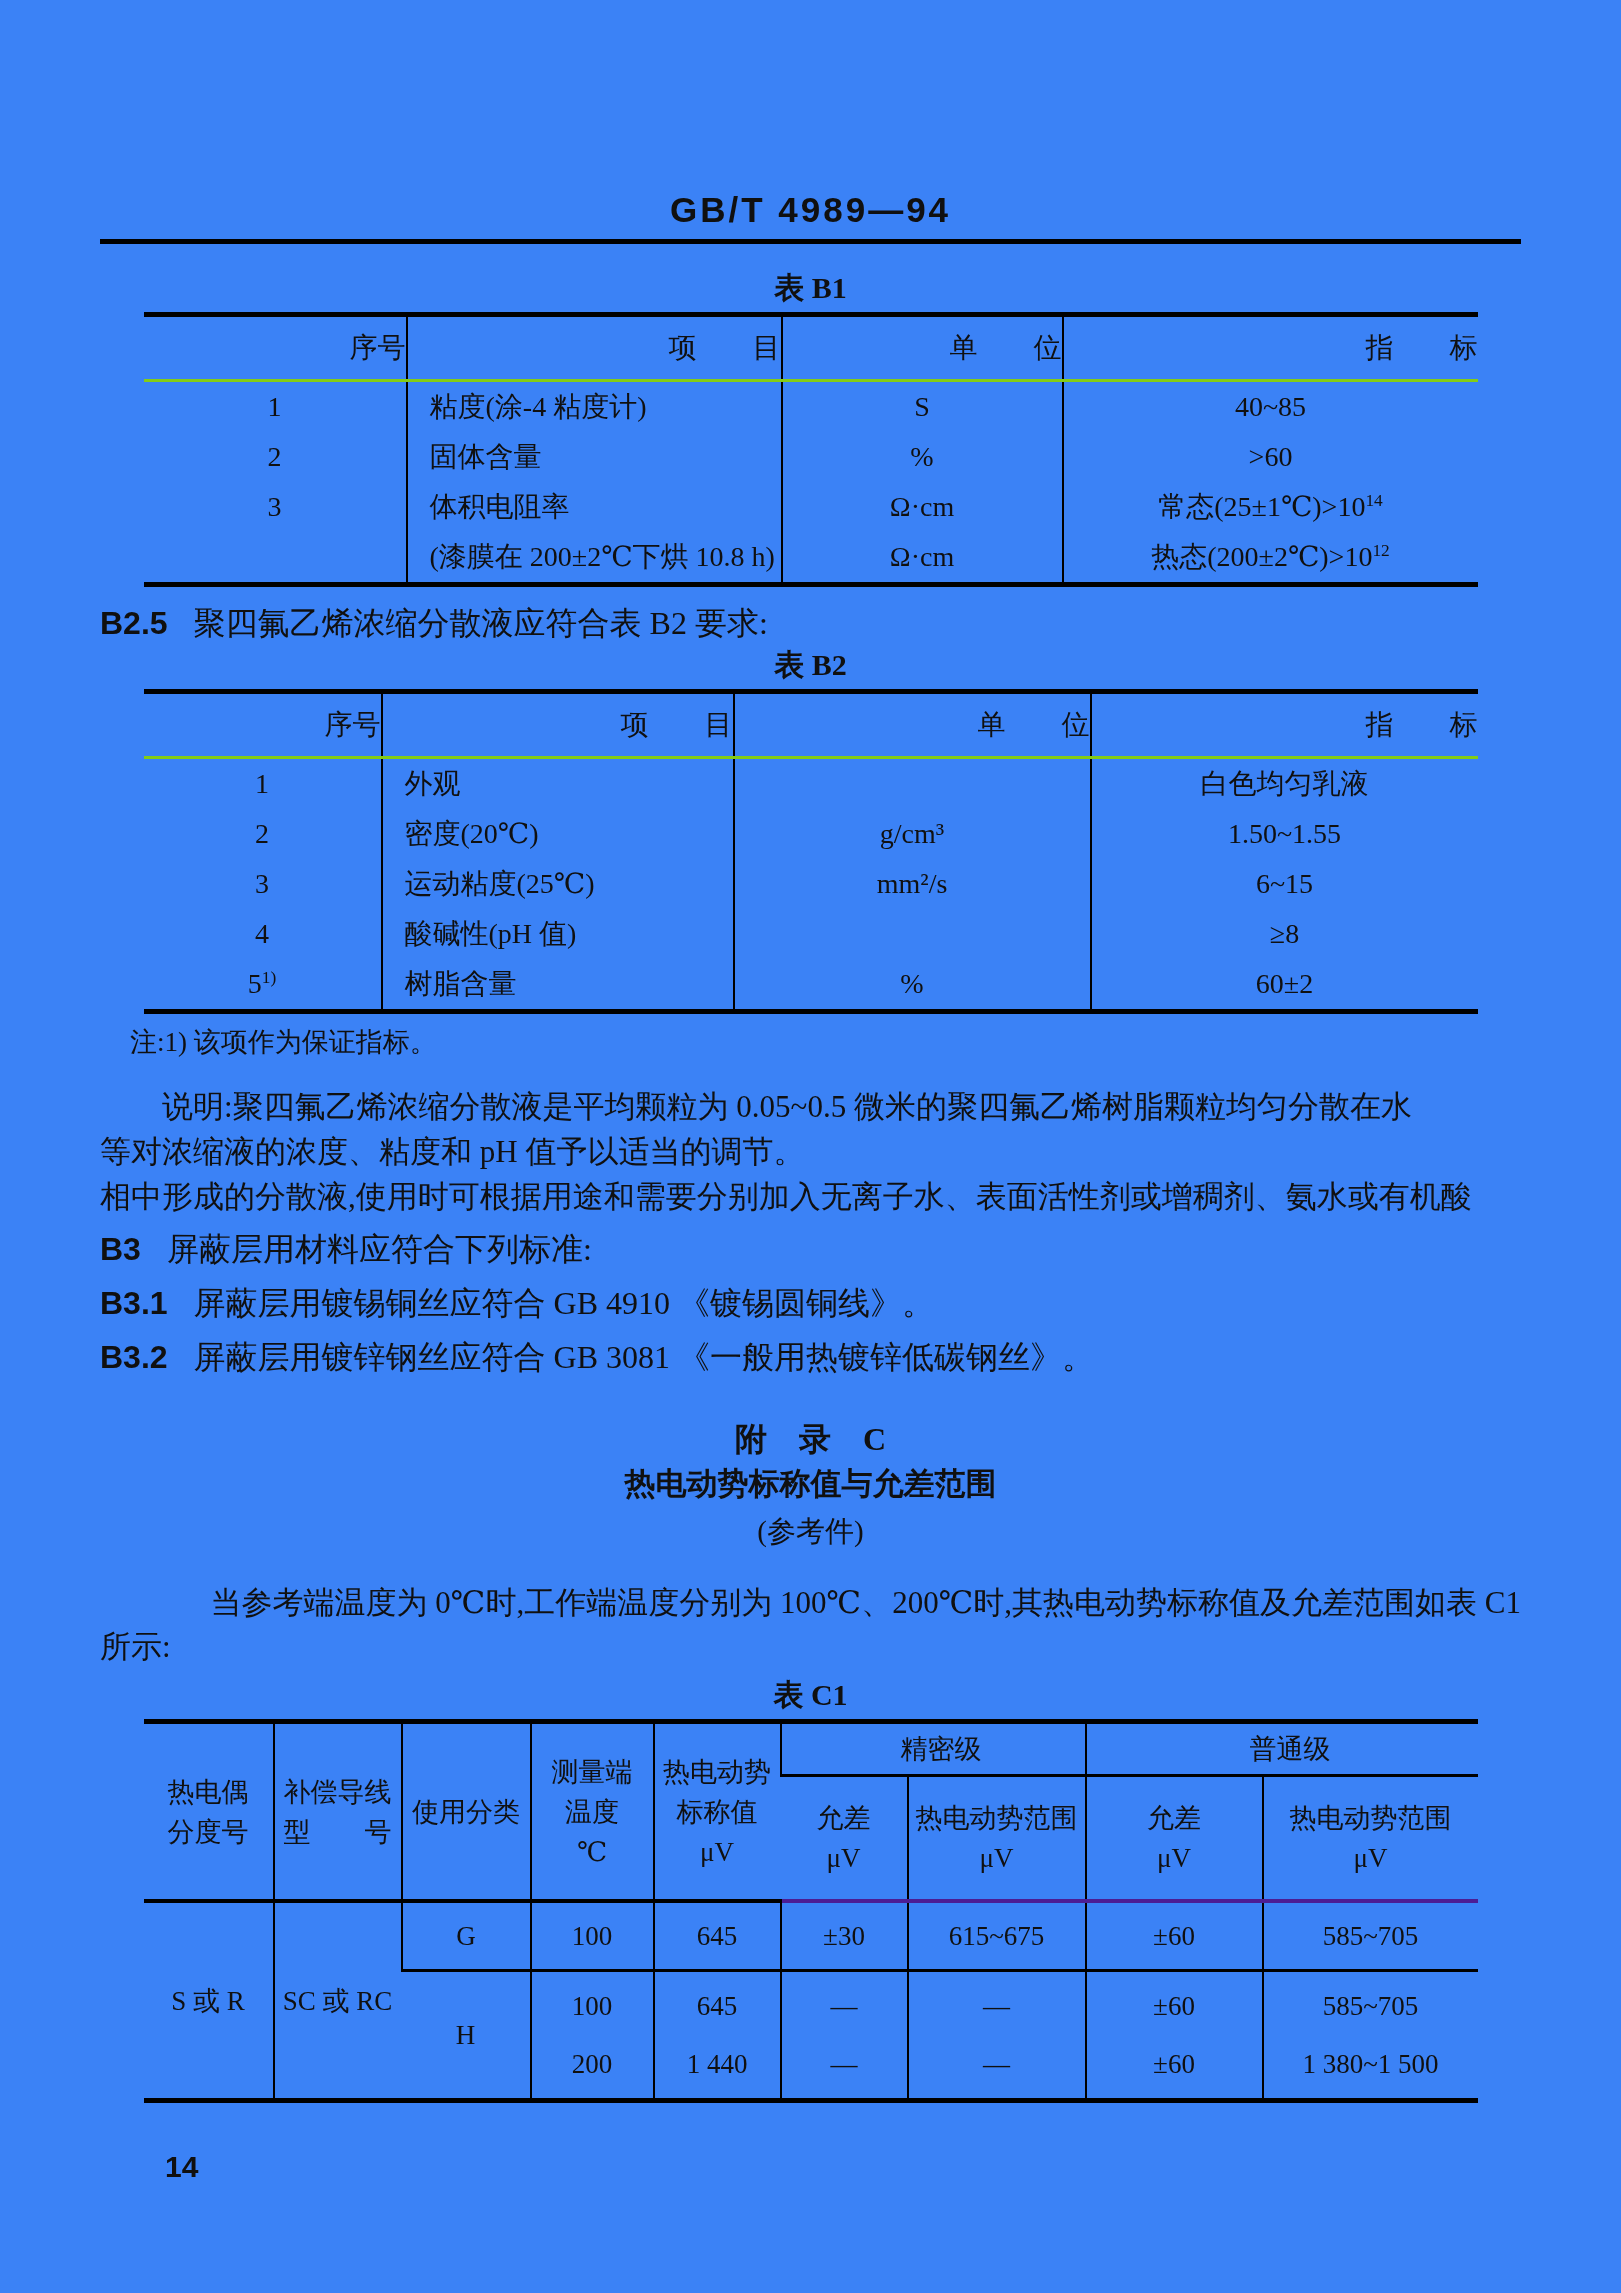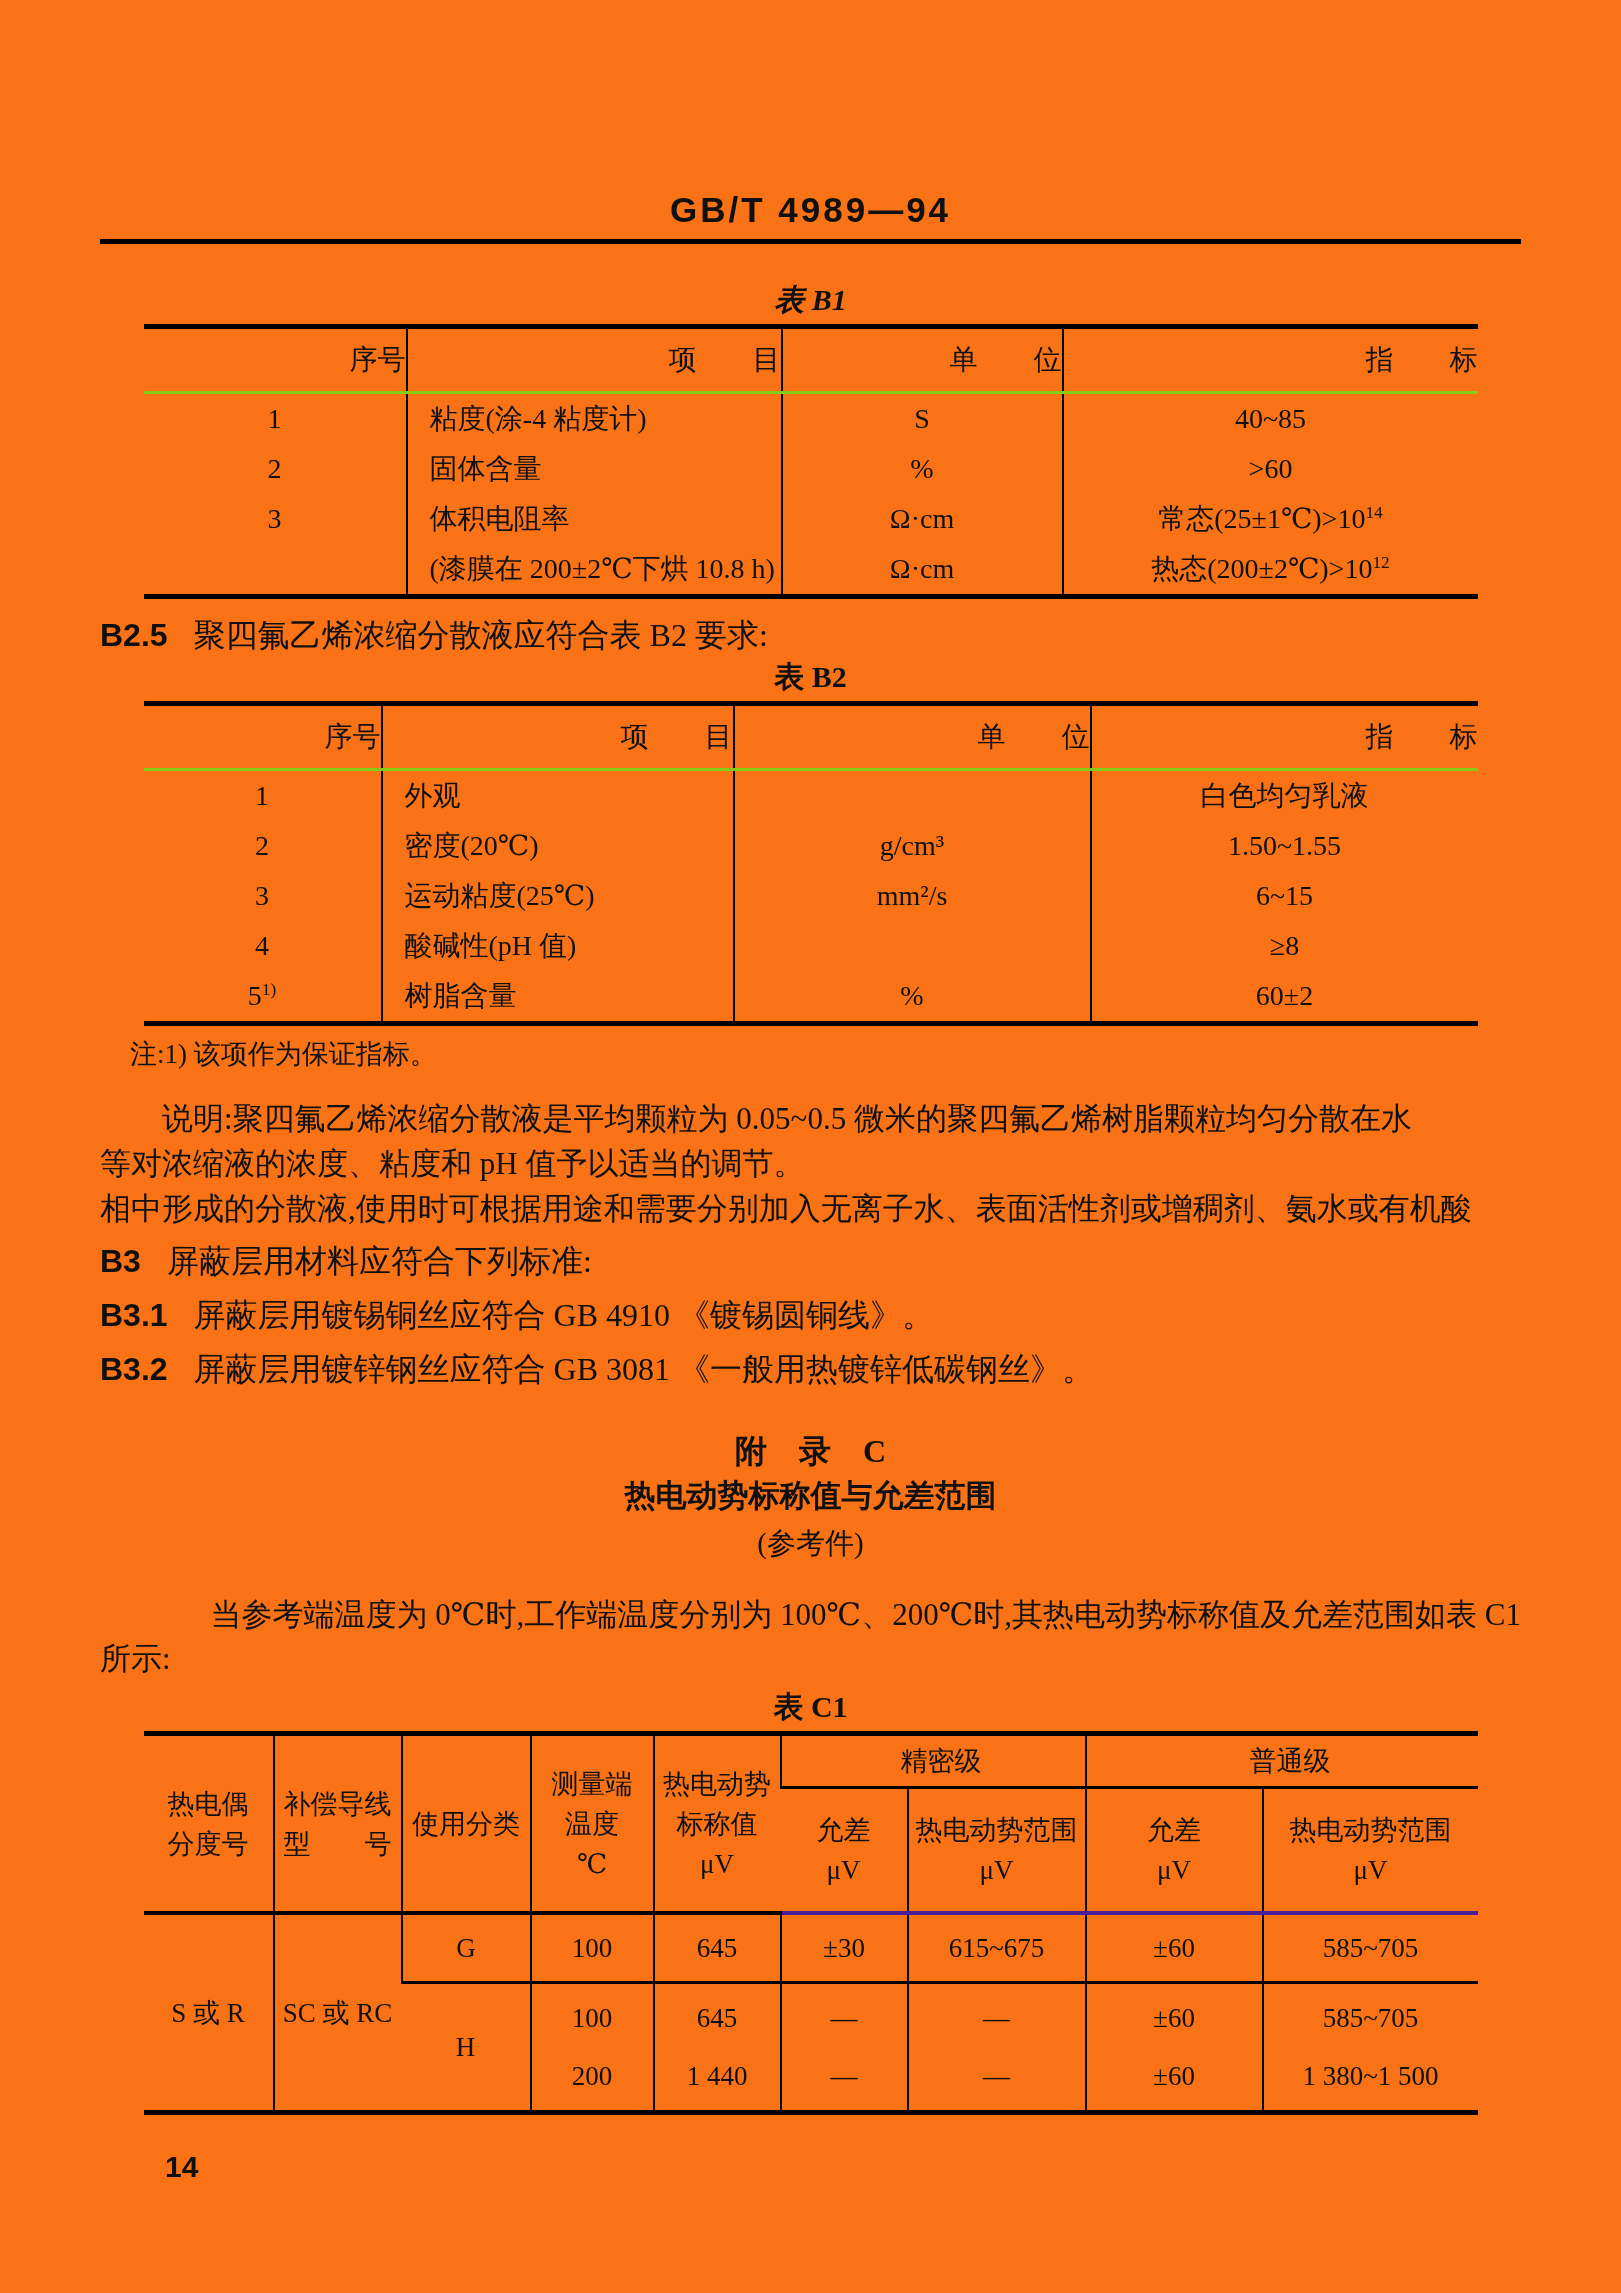--- a/index.html
+++ b/index.html
@@ -2,32 +2,32 @@
 <html><head>
 <meta charset="utf-8">
 <style>
   html,body{margin:0;padding:0;background:#ffffff;}
   body{
     width:1621px;height:2293px;
     font-family:"Liberation Serif","DejaVu Serif",serif;
     color:#101010;
     position:relative;
   }
-  .page{position:relative;width:1621px;height:2293px;background:#f97316;overflow:hidden;}
+  .page{position:relative;width:1621px;height:2293px;background:#3b82f6;overflow:hidden;}
   .content{position:absolute;left:100px;top:0;width:1421px;}
 
   .doc-title{
     margin-top:190px;text-align:center;
     font-family:"Liberation Sans","DejaVu Sans",sans-serif;
     font-weight:bold;font-size:35px;line-height:40px;letter-spacing:3px;
   }
   .title-rule{height:5px;background:#000;margin-top:9px;}
 
   .table-caption{text-align:center;font-size:30px;font-weight:bold;line-height:36px;}
-  .cap-b1{margin-top:38px;font-style:italic;}
+  .cap-b1{margin-top:26px;}
   .cap-b2{margin-top:2px;}
   .cap-c1{margin-top:8px;}
 
   table{border-collapse:collapse;table-layout:fixed;margin:6px auto 0 auto;width:1334px;}
   .tbl{border-top:5px solid #000;border-bottom:5px solid #000;font-size:28px;}
   .tbl th,.tbl td{padding:0;border-left:2px solid #000;vertical-align:middle;}
   .tbl th:first-child,.tbl td:first-child{border-left:none;}
 
   
   .tbl-b .hrow th{height:62px;border-bottom:3px solid #84cc16;font-weight:normal;text-align:right;}

